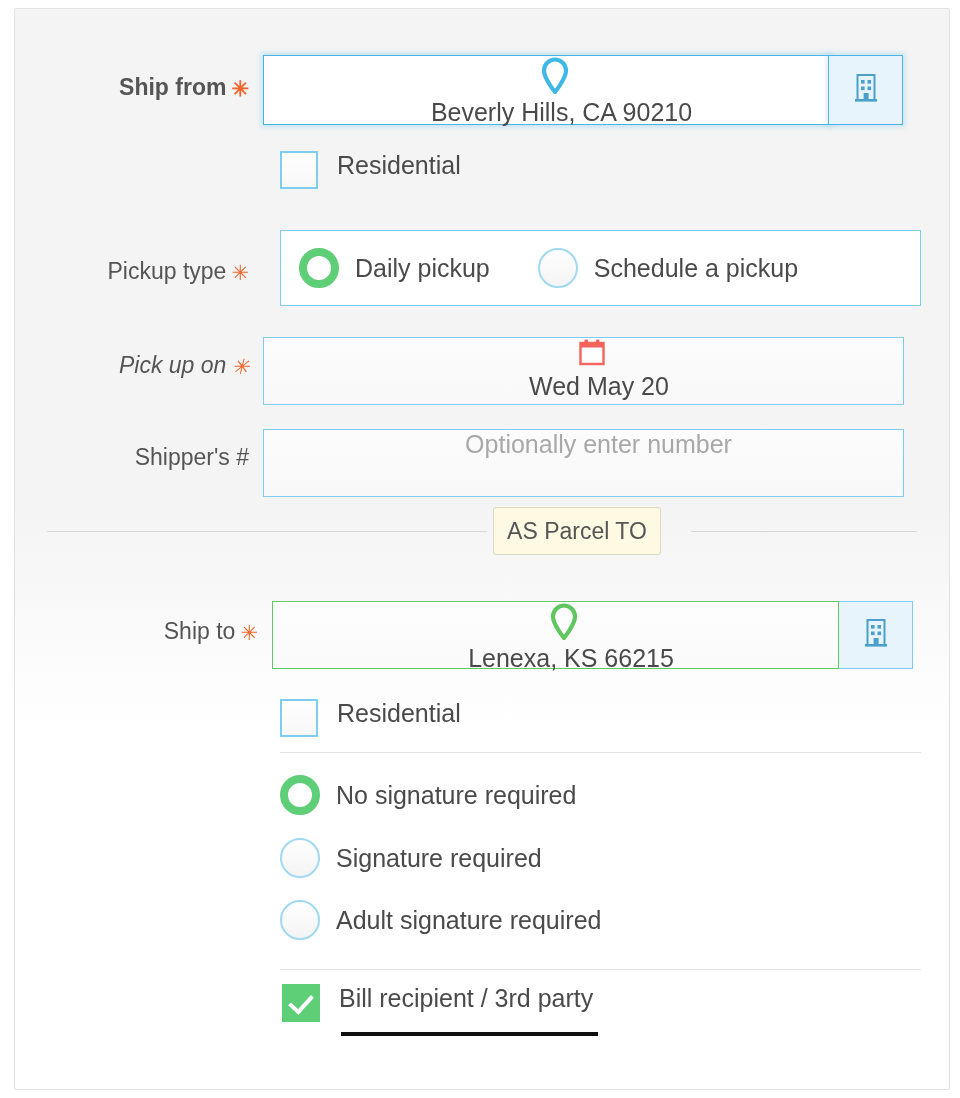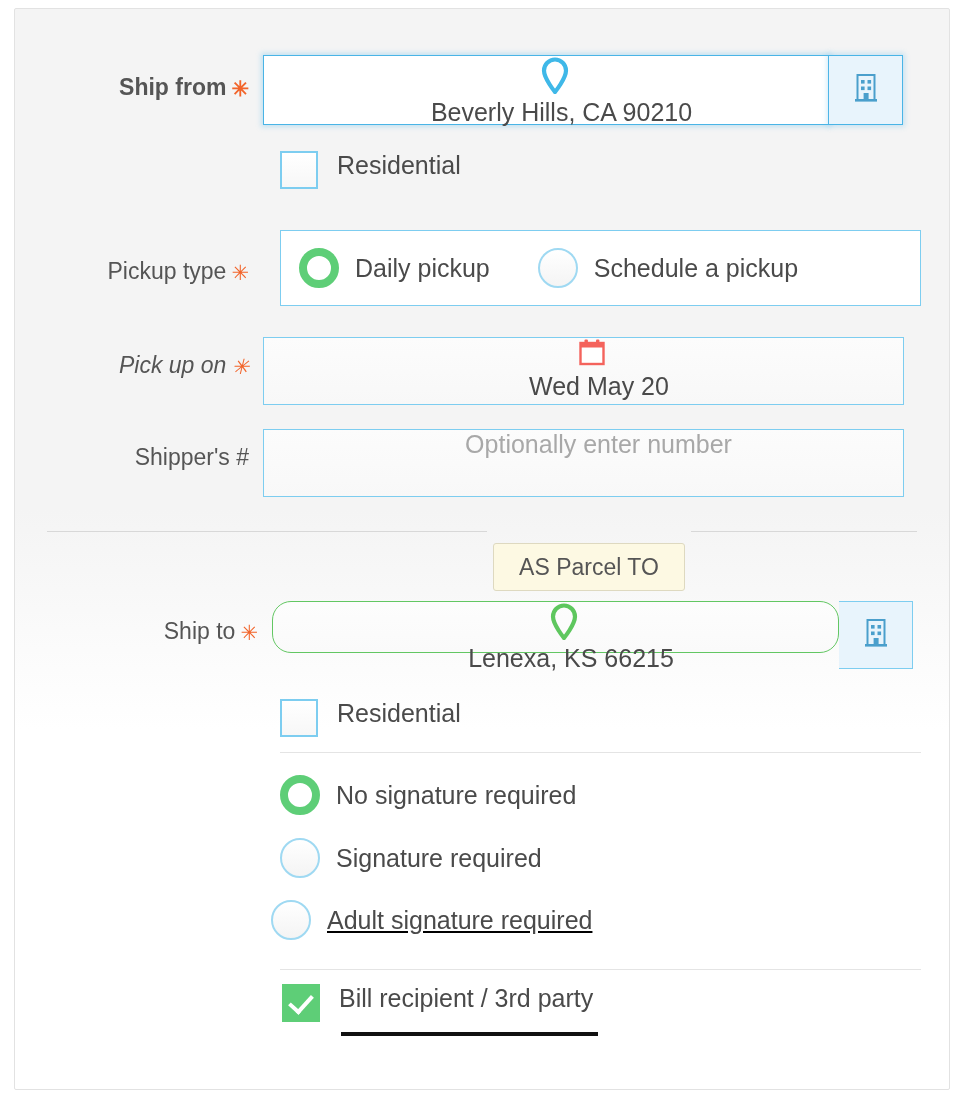--- a/index.html
+++ b/index.html
@@ -310,31 +310,31 @@
         <span>Shipper's #</span>
       </div>
       <div class="field">
         <div class="input-box plain" style="width:641px; height:68px; padding-left:30px;">
           <span class="input-text placeholder">Optionally enter number</span>
         </div>
       </div>
     </div>
 
     <div class="divider" style="left:32px; top:522px; width:440px;"></div>
-    <div class="badge" style="left:478px; top:498px; width:192px; height:48px;margin-top:36px;">
+    <div class="badge" style="left:478px; top:498px; width:168px; height:48px;">
       <span>AS Parcel TO</span>
     </div>
     <div class="divider" style="left:676px; top:522px; width:226px;"></div>
 
     <div class="row" style="left:9px; top:592px;">
       <div class="label" style="padding-top:16px;">
         <span>Ship to</span><span class="req">✳</span>
       </div>
       <div class="field">
-        <div class="input-box green" style="width:567px; height:52px;border-radius:19px;">
+        <div class="input-box green" style="width:567px; height:68px;">
           <span>
             <svg width="30" height="38" viewBox="0 0 30 38">
               <path d="M15 36 C15 36 4 22.5 4 14.5 A11 11 0 0 1 26 14.5 C26 22.5 15 36 15 36 Z" fill="none" stroke="#5ec75e" stroke-width="4.2" stroke-linejoin="round"></path>
             </svg>
           </span>
           <span class="input-text">Lenexa, KS 66215</span>
         </div>
         <div class="addon" style="height:68px;">
           <span>
             <svg width="26" height="32" viewBox="0 0 26 32">
@@ -359,21 +359,21 @@
     <div class="sep" style="left:265px; top:743px; width:641px;"></div>
 
     <div class="radiorow" style="left:265px; top:829px;">
       <span class="radio"></span>
       <span class="radiolabel">Signature required</span>
     </div>
     <div class="radiorow" style="left:265px; top:766px;">
       <span class="radio on"></span>
       <span class="radiolabel">No signature required</span>
     </div>
-    <div class="radiorow" style="left:256px; top:891px;text-decoration:underline;">
+    <div class="radiorow" style="left:265px; top:891px;">
       <span class="radio"></span>
       <span class="radiolabel">Adult signature required</span>
     </div>
 
     <div class="sep" style="left:265px; top:960px; width:641px;"></div>
 
     <div class="checkrow" style="left:267px; top:975px;">
       <span class="checkbox checked"></span>
       <span class="checklabel underlined">Bill recipient / 3rd party</span>
     </div>

